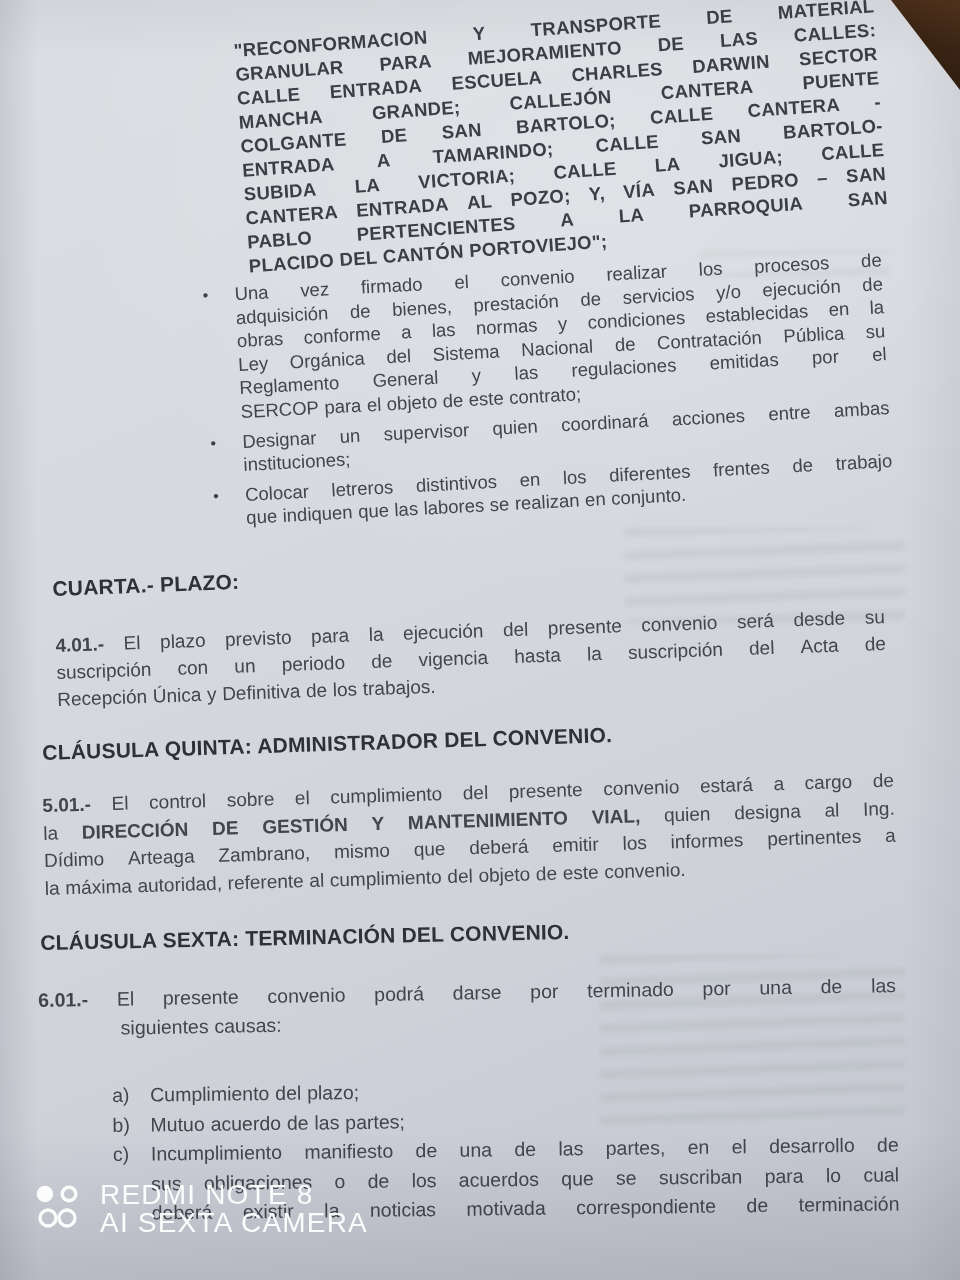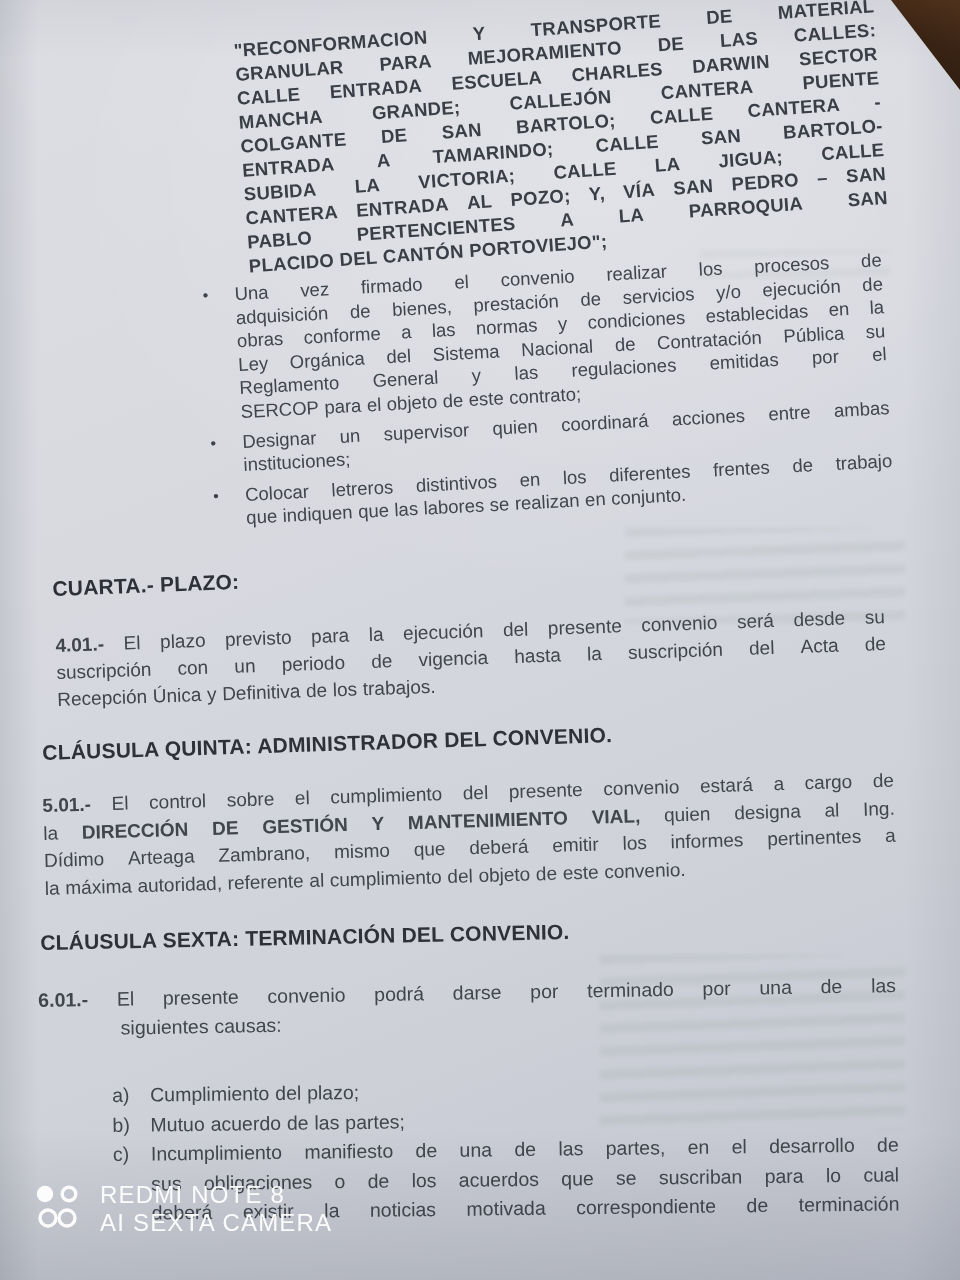--- a/index.html
+++ b/index.html
@@ -56,21 +56,21 @@
   .abc-body{flex:1 1 auto;}
   
   .bleed{position:absolute;pointer-events:none;filter:blur(2px);opacity:0.55;z-index:1;
     background:repeating-linear-gradient(178deg, rgba(105,122,108,0.16) 0 9px, rgba(0,0,0,0) 9px 23px);}
   .bleed1{left:625px;top:528px;width:280px;height:95px;}
   .bleed2{left:600px;top:955px;width:305px;height:175px;}
   .bleed3{left:700px;top:250px;width:190px;height:28px;opacity:0.35;}
   
   #watermark{position:absolute;left:34px;top:1184px;display:flex;align-items:center;gap:14px;
     z-index:5;color:#ffffff;opacity:0.96;}
-  #wm-text{display:flex;flex-direction:column;gap:6px;font-size:24px;letter-spacing:1.2px;
+  #wm-text{display:flex;flex-direction:column;gap:6px;font-size:28px;letter-spacing:1.2px;
     font-weight:400;line-height:22px;white-space:nowrap;justify-content:center;}
 </style>
 </head>
 <body>
 
 <div id="paper">
 
   <div class="bleed bleed1"></div>
   <div class="bleed bleed2"></div>
   <div class="bleed bleed3"></div>

